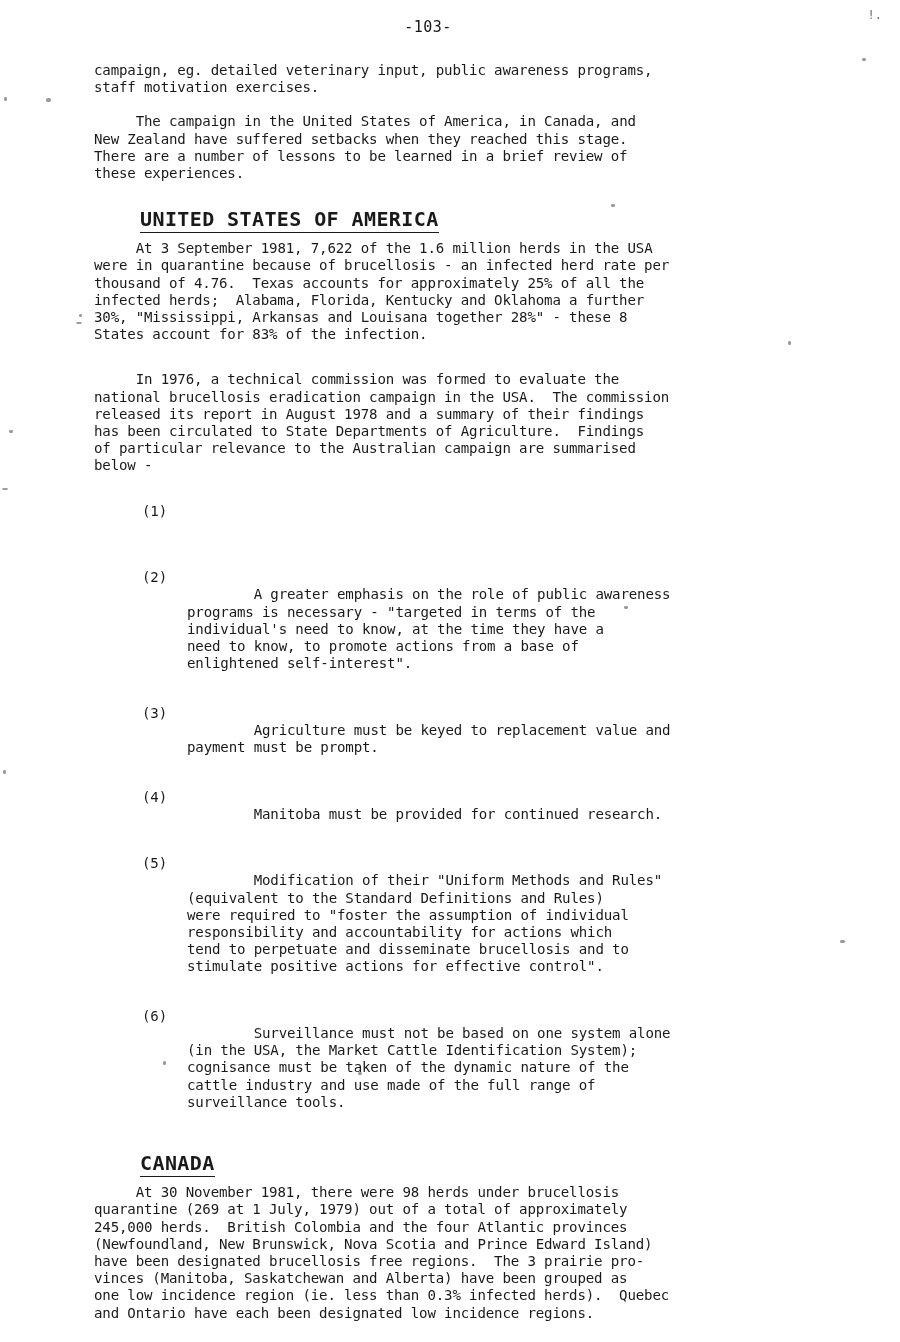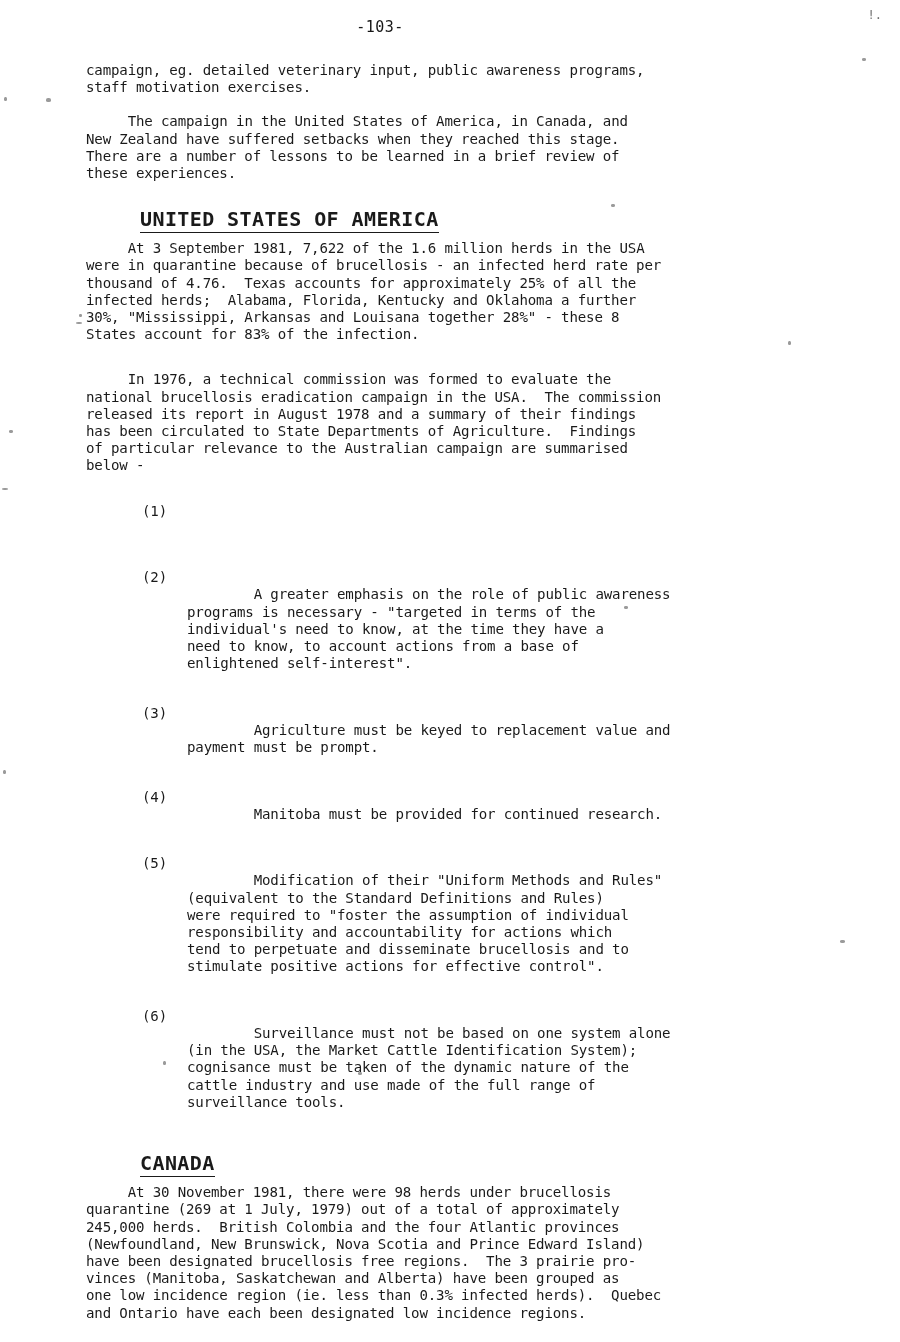--- a/index.html
+++ b/index.html
@@ -20,32 +20,33 @@
   
   .page-number {
     position: absolute;
     top: 18px;
     left: 0;
     width: 760px;
     text-align: center;
     font-size: 15px;
     letter-spacing: 0.5px;
     color: #161616;
+    padding-left: 48px;
   }
 
   
   .body-col {
     position: absolute;
     left: 82px;
     top: 62px;
     width: 700px;
   }
 
   p.para {
-    margin: 0 0 17px 4px;
+    margin: 0 0 17px 12px;
     font-size: 14.1px;
     line-height: 17.2px;
     letter-spacing: -0.15px;
     white-space: pre-wrap;
     color: #1a1a1a;
   }
 
   .gap-sm { height: 11px; }
 
   
@@ -156,21 +157,21 @@
     <div class="gap-sm"></div>
 
     <ol class="num-list">
       <li class="num-item">
         <span class="marker">(1)</span>
       </li>
       <li class="num-item">
         <span class="marker">(2)</span><span>A greater emphasis on the role of public awareness
 programs is necessary - "targeted in terms of the
 individual's need to know, at the time they have a
-need to know, to account actions from a base of
+need to know, to promote actions from a base of
 enlightened self-interest".</span>
       </li>
       <li class="num-item">
         <span class="marker">(3)</span><span>Agriculture must be keyed to replacement value and
 payment must be prompt.</span>
       </li>
       <li class="num-item">
         <span class="marker">(4)</span><span>Manitoba must be provided for continued research.</span>
       </li>
       <li class="num-item">

